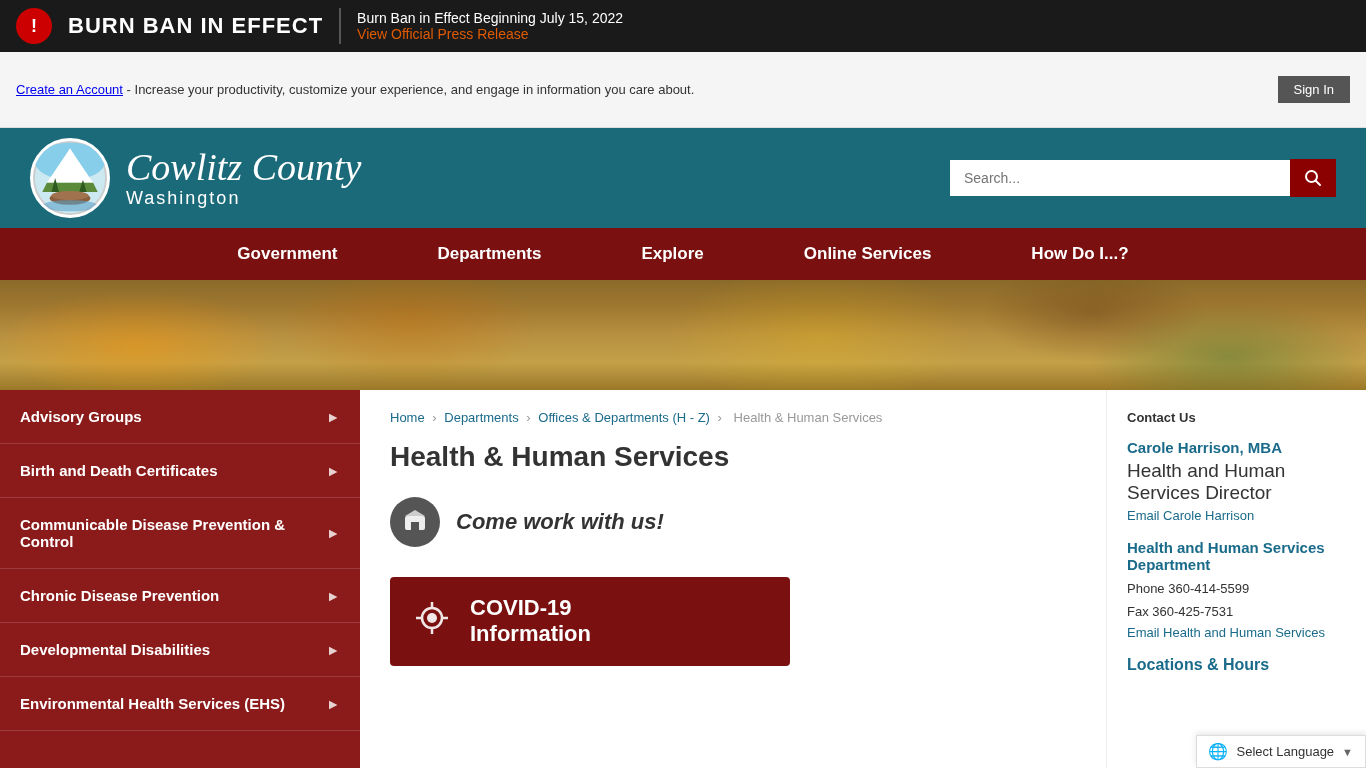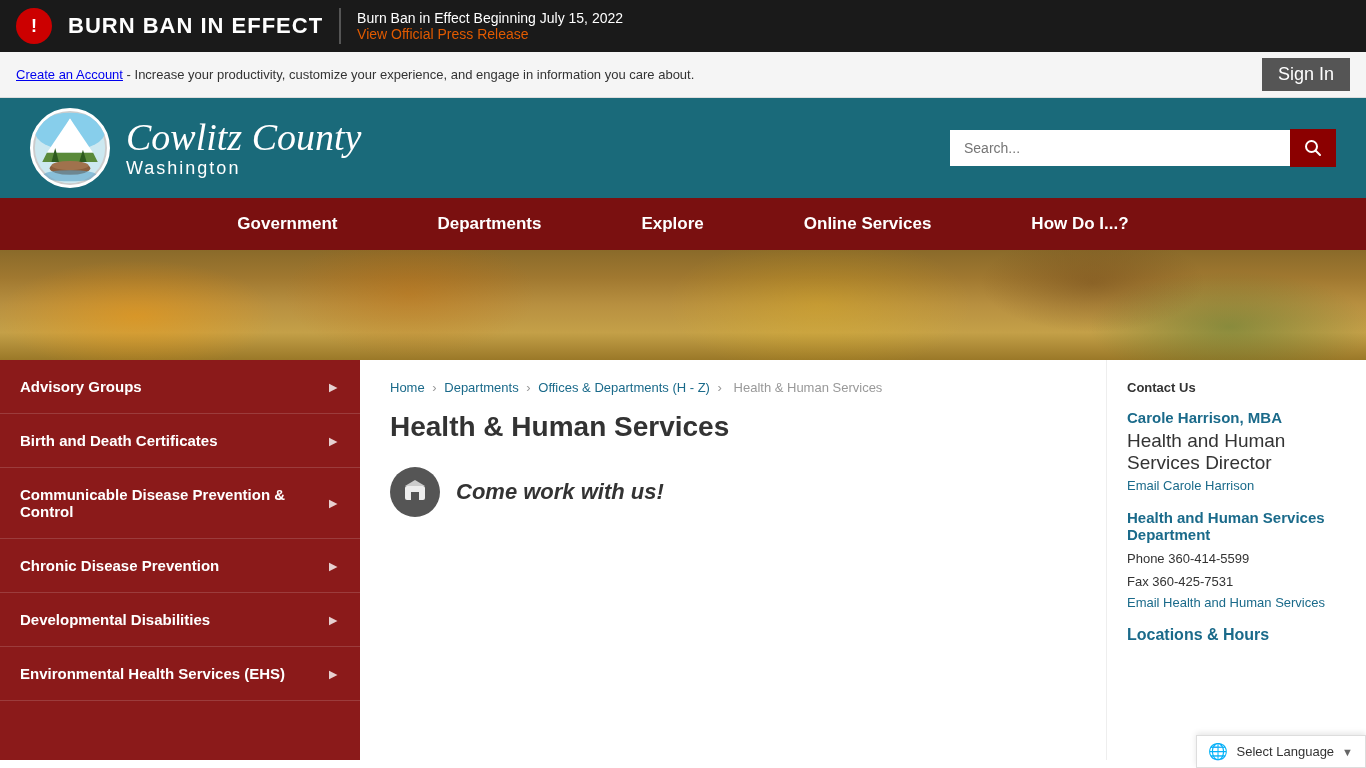--- a/index.html
+++ b/index.html
@@ -46,30 +46,30 @@
     .burn-ban-text { font-size: 14px; color: white; }
     .burn-ban-link { color: #e05a00; font-size: 14px; text-decoration: none; }
 
     
     .account-bar {
       background: #f5f5f5;
       border-bottom: 1px solid #ddd;
       display: flex;
       align-items: center;
       justify-content: space-between;
-      padding: 6px 16px;
+      padding: 24px 16px;
       font-size: 13px;
     }
     .sign-in-btn {
       background: #555;
       color: white;
       padding: 6px 16px;
       border: none;
       cursor: pointer;
-      font-size: 18px;
+      font-size: 13px;
     }
 
     
     .site-header {
       background: #1a6a7a;
       display: flex;
       align-items: center;
       justify-content: space-between;
       padding: 10px 30px;
     }
@@ -426,20 +426,36 @@
       <div class="come-work-icon">
         <svg width="28" height="28" viewBox="0 0 28 28" fill="white" xmlns="http://www.w3.org/2000/svg">
           <rect x="4" y="8" width="20" height="14" rx="2" fill="white" opacity="0.9"></rect>
           <polygon points="4,8 14,2 24,8" fill="white" opacity="0.7"></polygon>
           <rect x="10" y="14" width="8" height="8" fill="#555"></rect>
         </svg>
       </div>
       <span class="come-work-text">Come work with us!</span>
     </div>
 
+    <div class="covid-banner">
+      <div class="covid-icon">
+        <svg width="36" height="36" viewBox="0 0 36 36" xmlns="http://www.w3.org/2000/svg" fill="white">
+          <circle cx="18" cy="18" r="10" fill="none" stroke="white" stroke-width="2.5"></circle>
+          <line x1="18" y1="2" x2="18" y2="8" stroke="white" stroke-width="2.5"></line>
+          <line x1="18" y1="28" x2="18" y2="34" stroke="white" stroke-width="2.5"></line>
+          <line x1="2" y1="18" x2="8" y2="18" stroke="white" stroke-width="2.5"></line>
+          <line x1="28" y1="18" x2="34" y2="18" stroke="white" stroke-width="2.5"></line>
+          <circle cx="18" cy="18" r="5" fill="white"></circle>
+        </svg>
+      </div>
+      <div>
+        <div class="covid-text">COVID-19</div>
+        <div class="covid-text">Information</div>
+      </div>
+    </div>
   </div>
 
   <div class="right-sidebar">
     <div class="contact-us-title">Contact Us</div>
 
     <div class="contact-section">
       <div class="contact-name">Carole Harrison, MBA</div>
       <div class="contact-role">Health and Human Services Director</div>
       <a href="#" class="contact-link">Email Carole Harrison</a>
     </div>

